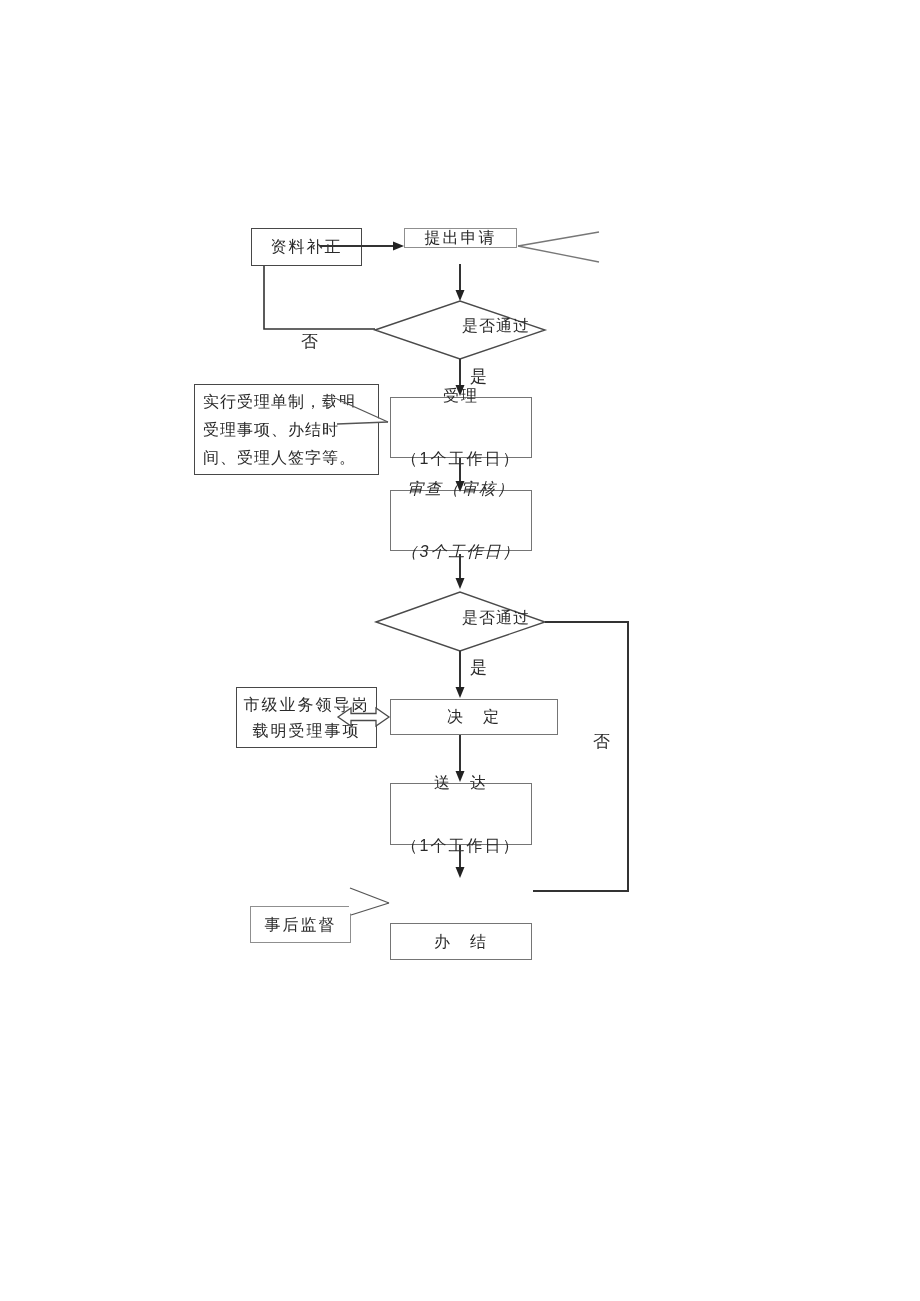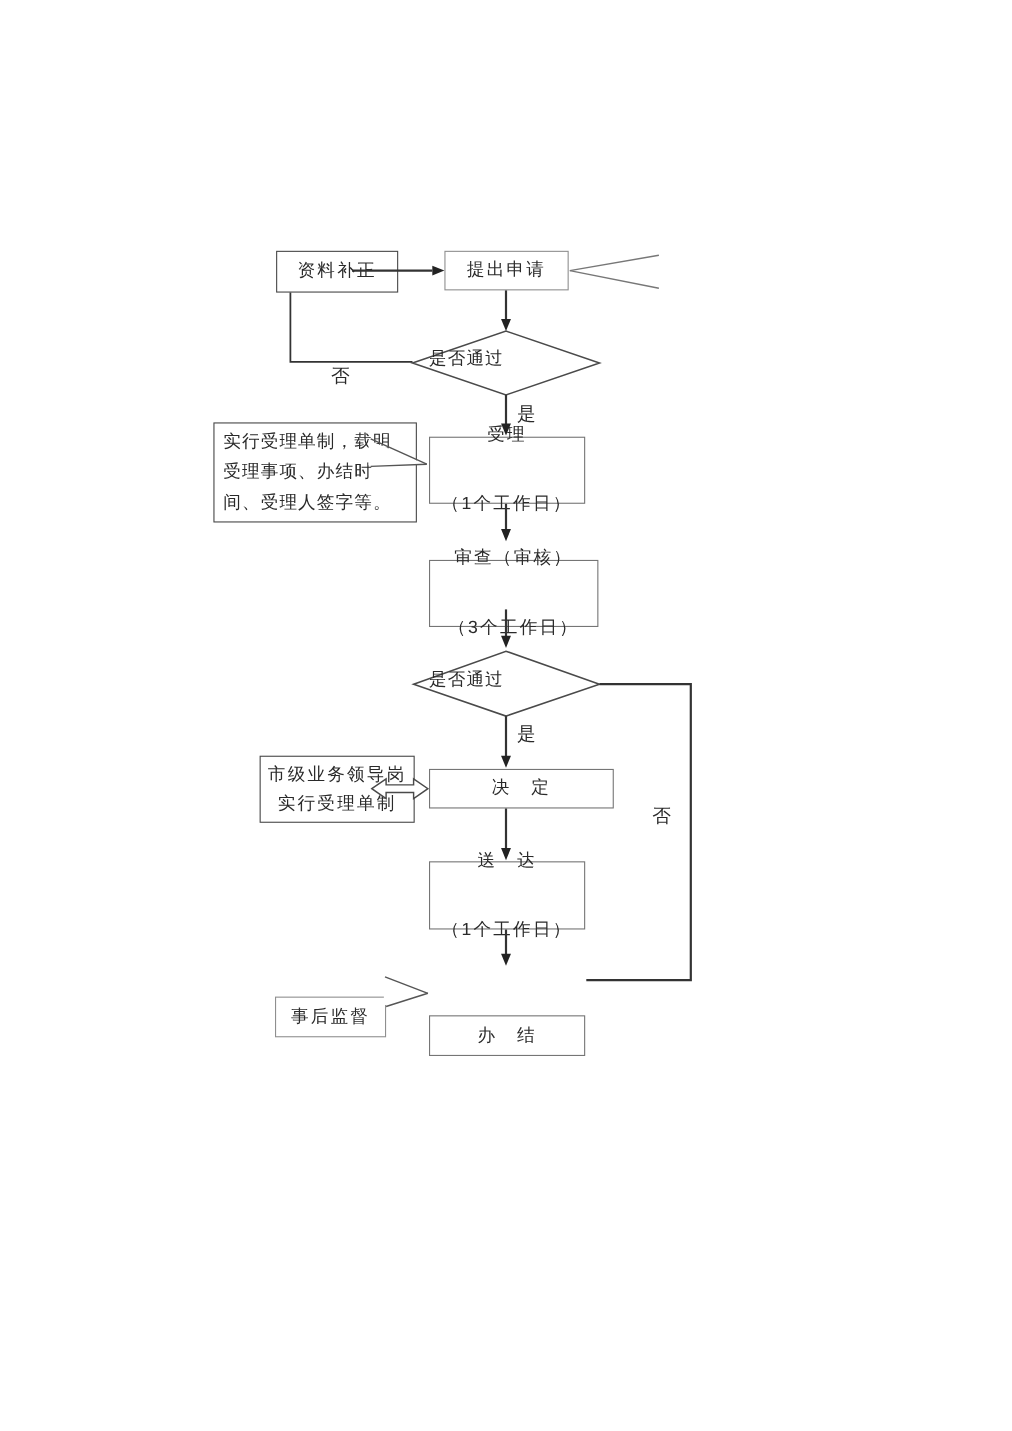--- a/index.html
+++ b/index.html
@@ -11,54 +11,54 @@
     position:absolute;background:#fff;display:flex;flex-direction:column;
     align-items:center;justify-content:center;text-align:center;
     font-size:16px;line-height:26px;letter-spacing:2px;z-index:1;box-sizing:border-box;
   }
   .b-dark{border:1px solid #474747;margin-left:42px;}
   .b-med{border:1px solid #757575;gap:37px;}
   .b-light{border:1px solid #8f8f8f;}
   .note-left{align-items:flex-start;text-align:left;letter-spacing:1px;}
   .svg-overlay{position:absolute;left:0;top:0;z-index:2;pointer-events:none;}
   .edge-label{position:absolute;z-index:3;font-size:17px;letter-spacing:0;}
-  .diamond-label{position:absolute;z-index:3;font-size:16px;letter-spacing:1px;text-align:left;}
+  .diamond-label{position:absolute;z-index:3;font-size:16px;letter-spacing:1px;text-align:right;}
   .cailiao-line{display:block;width:100%;}
 </style>
 </head>
 <body>
 
 <div class="canvas">
 
   <div class="node b-dark" style="left:209px;top:228px;width:111px;height:38px;">
     <span>资料补正</span>
   </div>
 
-  <div class="node b-light" style="left:404px;top:228px;width:113px;height:36px;">
+  <div class="node b-light" style="left:404px;top:228px;width:113px;height:20px;">
     <span>提出申请</span>
   </div>
 
 
   <div class="node b-dark note-left" style="left:152px;top:384px;width:185px;height:91px;padding:4px 8px;line-height:28px;">
     <span>实行受理单制，载明受理事项、办结时间、受理人签字等。</span>
   </div>
 
   <div class="node b-med" style="left:390px;top:397px;width:142px;height:61px;">
     <span>受理</span>
     <span>（1个工作日）</span>
   </div>
 
-  <div class="node b-med" style="left:390px;top:509px;width:154px;height:61px;">
+  <div class="node b-med" style="left:390px;top:490px;width:142px;height:61px;font-style:italic;">
     <span>审查（审核）</span>
     <span>（3个工作日）</span>
   </div>
 
   <div class="node b-dark" style="left:194px;top:687px;width:141px;height:61px;text-align:center;">
     <span>市级业务领导岗</span>
-    <span>实行受理单制</span>
+    <span>载明受理事项</span>
   </div>
 
   <div class="node b-med" style="left:390px;top:699px;width:168px;height:36px;">
     <span>决　定</span>
   </div>
 
   <div class="node b-med" style="left:390px;top:783px;width:142px;height:62px;">
     <span>送　达</span>
     <span>（1个工作日）</span>
   </div>

